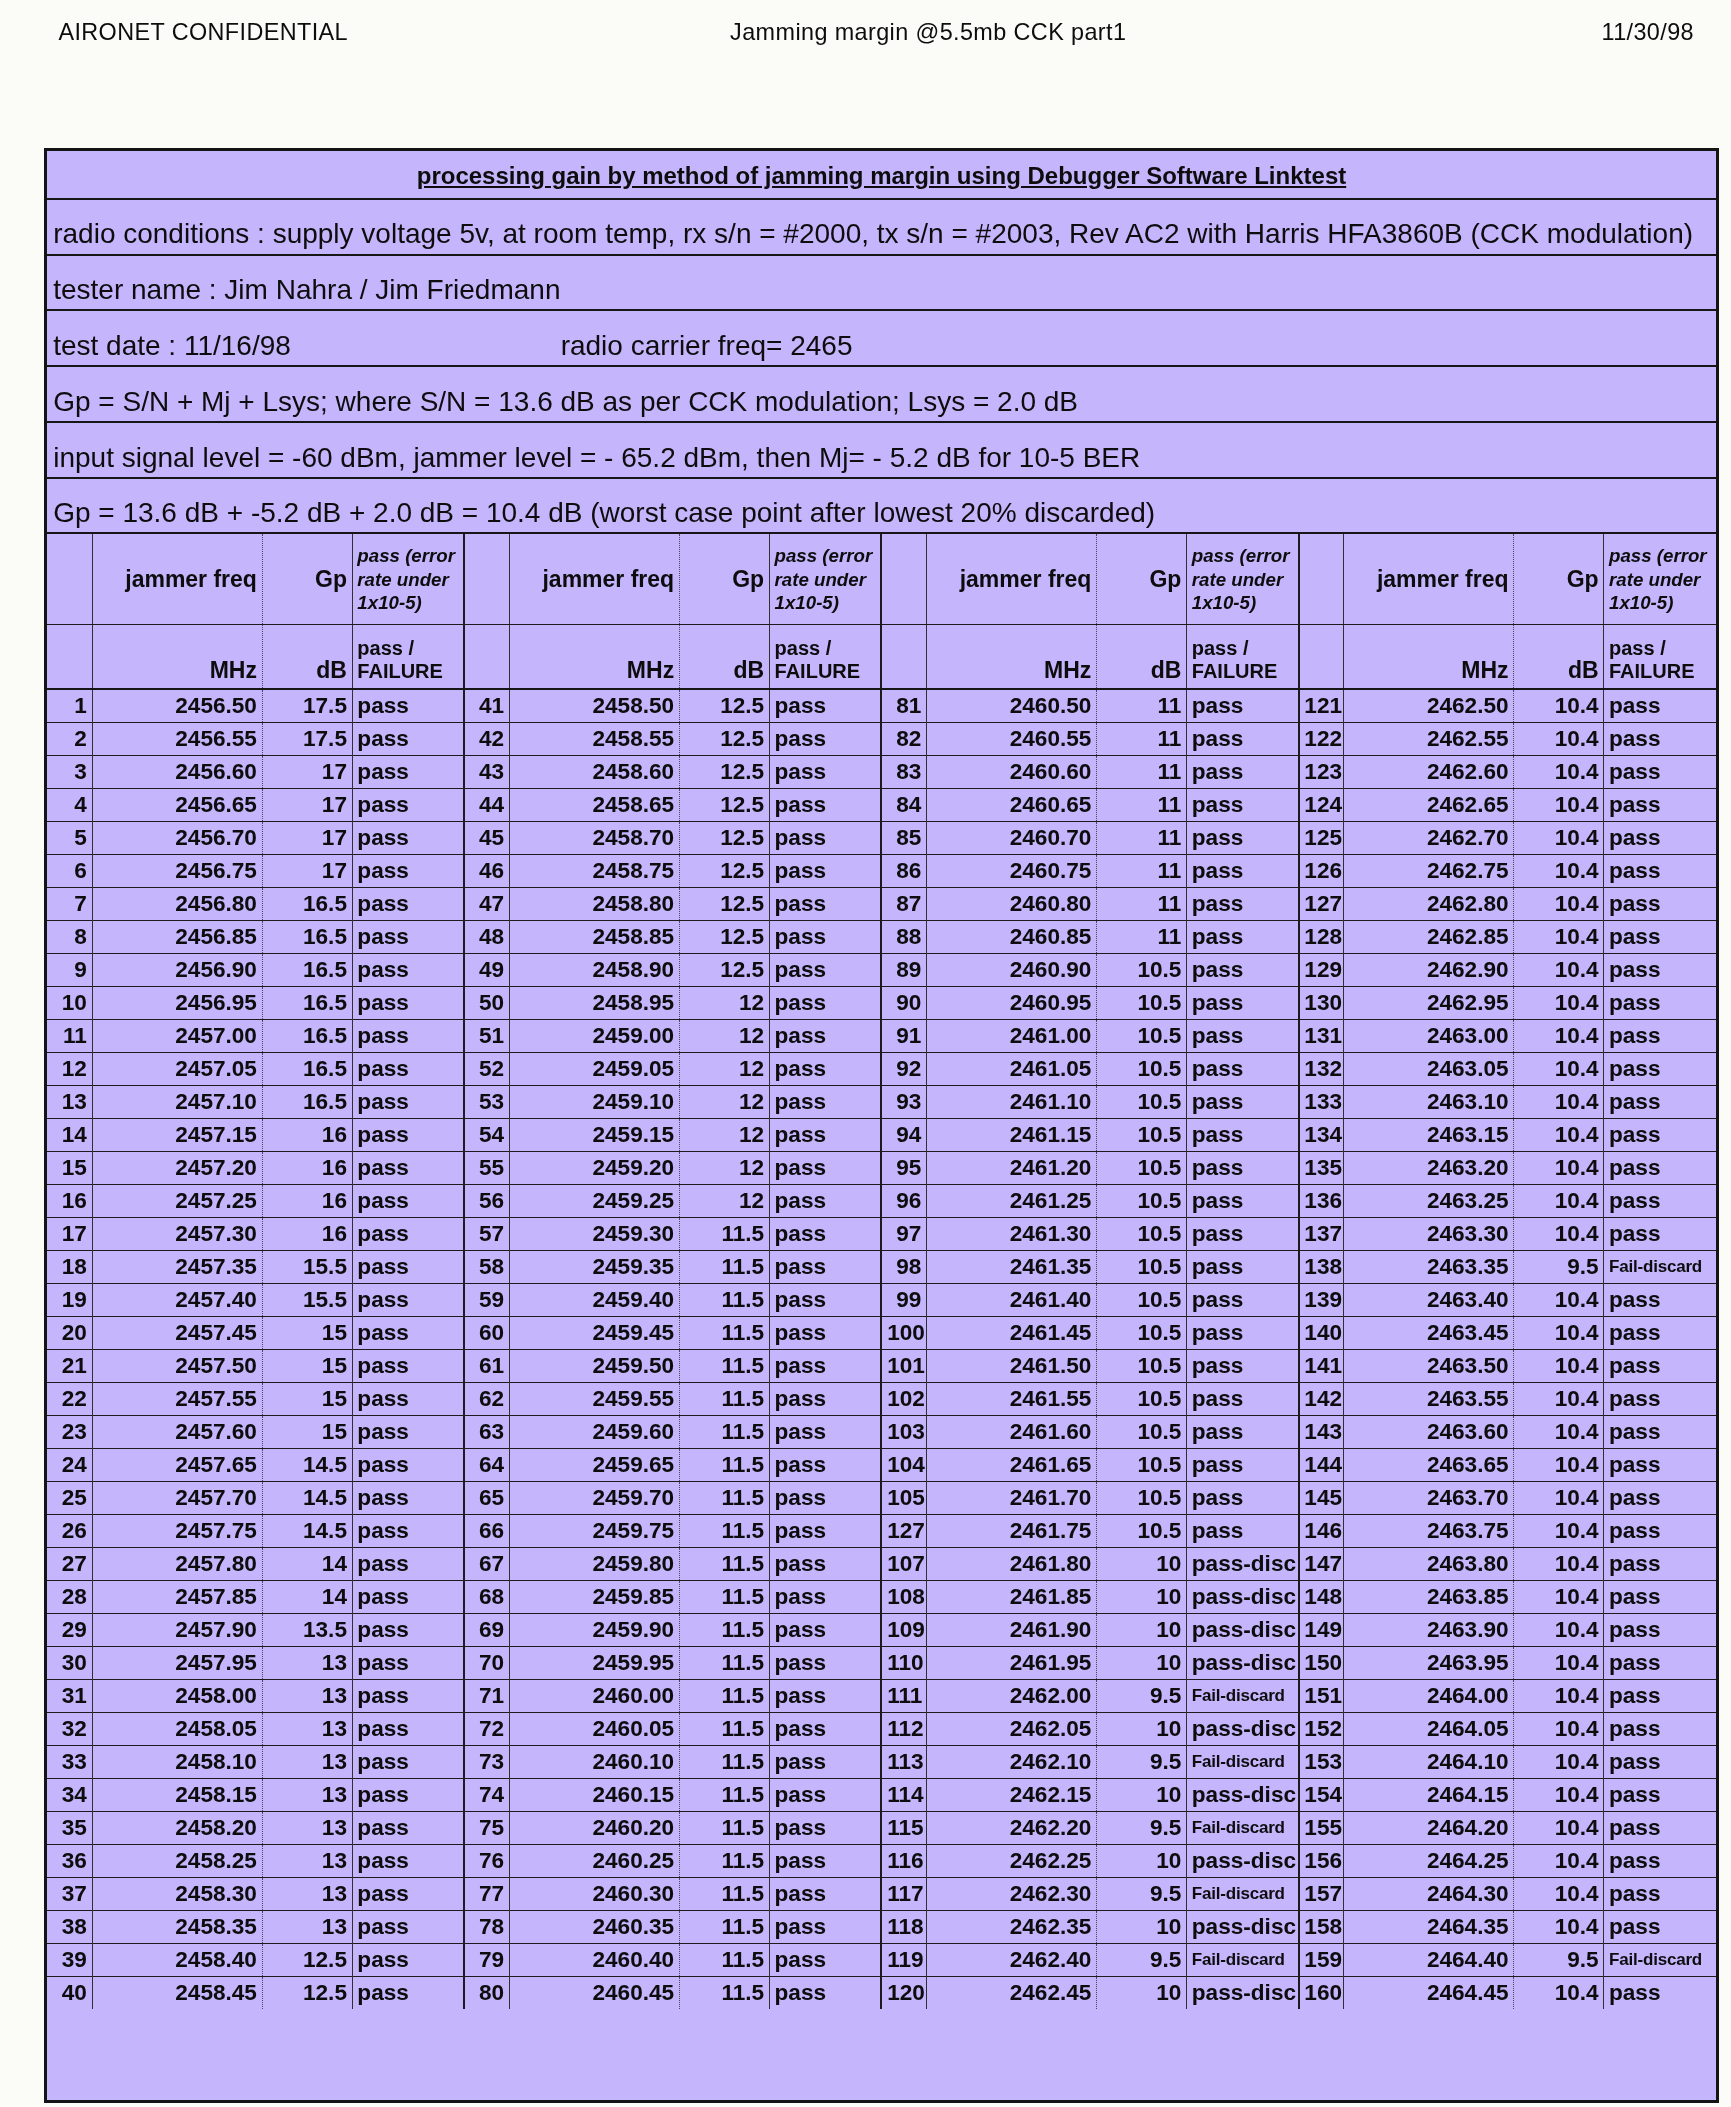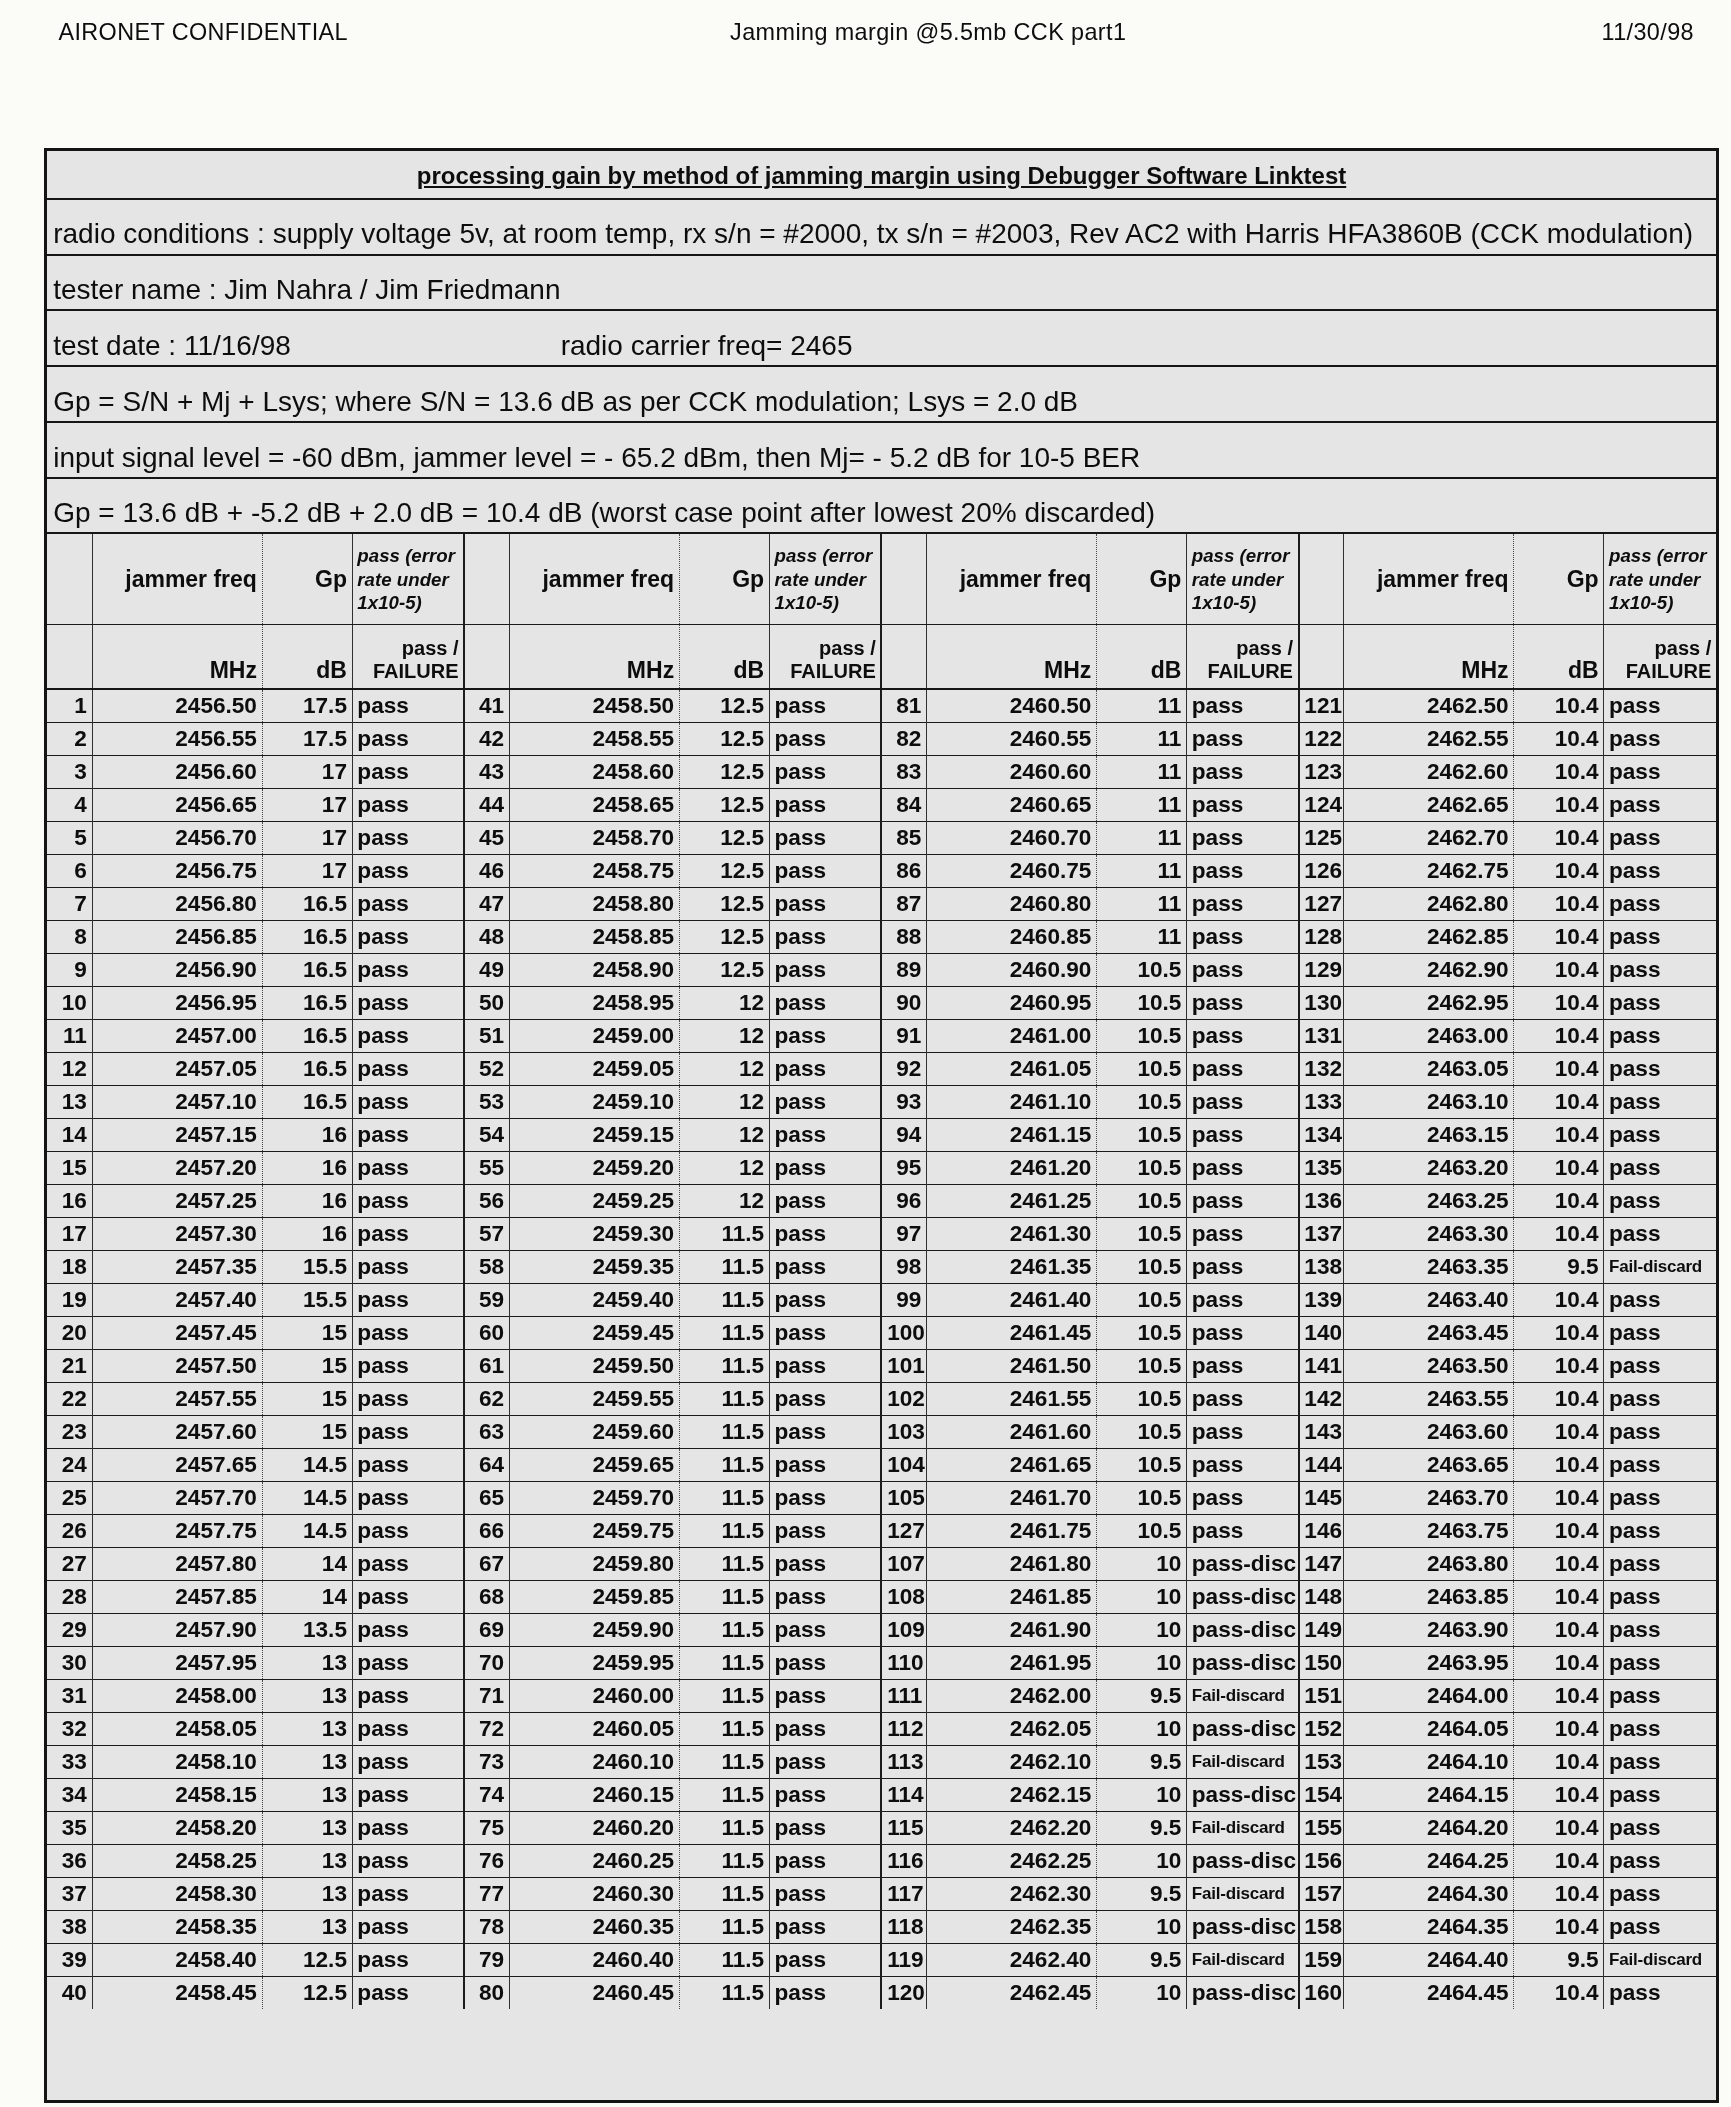--- a/index.html
+++ b/index.html
@@ -15,21 +15,21 @@
     display:flex;justify-content:space-between;align-items:flex-start;
     padding:18.7px 37px 0 23.4px;
     font-size:23.4px;letter-spacing:0.4px;margin-left:35px;
   }
   .page-header .center{margin-left:-93px;}
   .doc-box{
     position:absolute;left:44px;top:148px;
     width:1675px;height:1955px;
     border:3.1px solid #141414;
     box-sizing:border-box;
-    background:#e5e5e5;
+    background:#c4b5fd;
   }
   .doc-title{
     font-size:24px;font-weight:bold;text-align:center;
     padding:11px 6.2px 7.8px;border-bottom:2.3px solid #161616;
   }
   .doc-title span{text-decoration:underline;}
   .pre-line{
     font-size:28px;
     padding:18.7px 6.2px 3.1px;
     border-bottom:2.3px solid #161616;
@@ -45,21 +45,21 @@
   col.c-st{width:112px;}
   th,td{padding:0 4.7px;overflow:hidden;box-sizing:border-box;}
   thead th{font-size:23px;font-weight:bold;}
   thead tr.h1row{height:90px;}
   thead tr.h2row{height:65px;}
   thead tr.h1row th{vertical-align:middle;border-bottom:1.6px solid #1c1c1c;}
   thead tr.h2row th{vertical-align:bottom;padding-bottom:4.7px;border-bottom:2.3px solid #161616;}
   .h1{text-align:center;}
   .h1.c-st{font-size:18.7px;line-height:23.4px;font-style:italic;}
   .h2.c-mhz,.h2.c-db{text-align:right;}
-  .h2.c-st{font-size:20px;text-align:right;line-height:23.4px;}
+  .h2.c-st{font-size:20px;line-height:23.4px;}
   tbody tr{height:33px;}
   tbody td{
     font-size:22.6px;font-weight:bold;white-space:nowrap;
     border-top:1.6px solid #1c1c1c;vertical-align:middle;
   }
   tbody tr:first-child td{border-top:none;}
   .c-num{text-align:right;}
   .c-mhz{text-align:right;}
   .c-db{text-align:right;}
   .c-st{text-align:left;}

